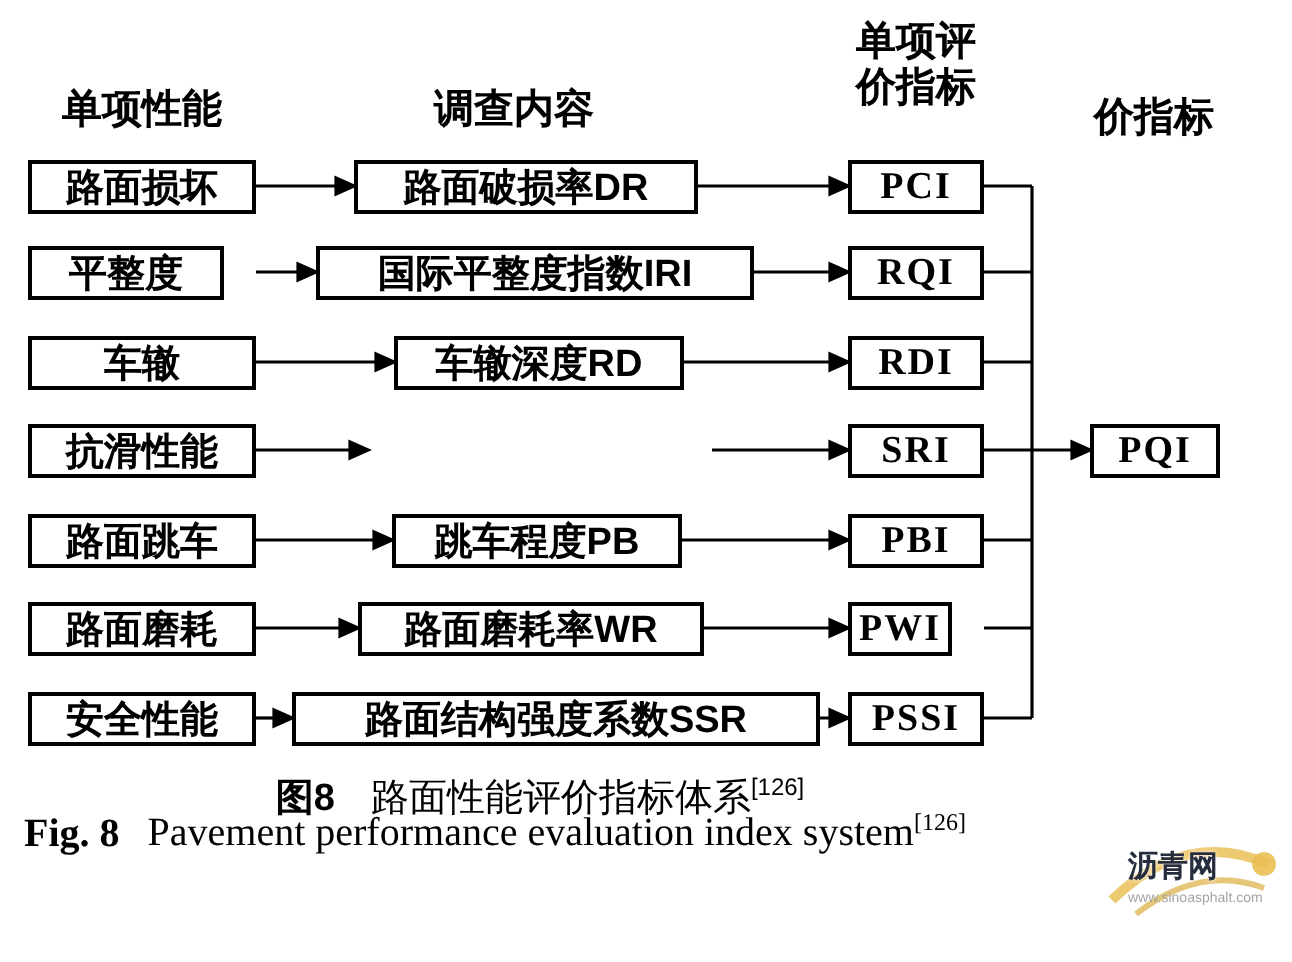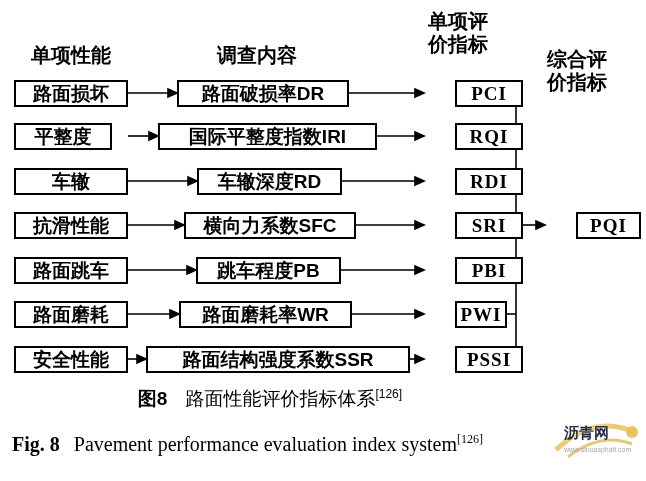--- a/index.html
+++ b/index.html
@@ -2,27 +2,27 @@
 <html><head>
 <meta charset="utf-8">
 <style>
   html,body{margin:0;padding:0;background:#fff;}
   .canvas{position:relative;width:646px;height:481px;background:#fff;overflow:hidden;
           font-family:"Liberation Sans",sans-serif;color:#000;}
   .connectors{position:absolute;left:0;top:0;pointer-events:none;}
   .box{position:absolute;height:27px;border:2px solid #000;background:#fff;box-sizing:border-box;
        display:flex;align-items:center;justify-content:center;white-space:nowrap;text-align:center;}
   .cn{font-weight:bold;font-size:19px;font-family:"Liberation Sans",sans-serif;}
-  .en{font-weight:bold;font-size:19px;font-family:"Liberation Serif",serif;letter-spacing:1px;margin-left:31px;}
+  .en{font-weight:bold;font-size:19px;font-family:"Liberation Serif",serif;letter-spacing:1px;}
   .hdr{position:absolute;font-weight:bold;font-size:20px;text-align:center;line-height:23px;
        font-family:"Liberation Sans",sans-serif;}
   .caption-cn{position:absolute;left:0;top:386px;width:540px;text-align:center;font-size:19px;
               font-family:"Liberation Sans",sans-serif;}
   .caption-cn .cap-label{font-weight:bold;margin-right:18px;}
-  .caption-en{position:absolute;left:12px;top:432px;width:620px;font-size:20px;
+  .caption-en{position:absolute;left:12px;top:404px;width:620px;font-size:20px;
               font-family:"Liberation Serif",serif;}
   .caption-en .cap-label{font-weight:bold;margin-right:14px;}
   sup{font-size:12px;}
   .watermark{position:absolute;left:538px;top:410px;width:106px;height:66px;opacity:0.9;}
   .wm-text{position:absolute;left:26px;top:14px;font-size:15px;font-weight:bold;color:#0f172a;
            text-shadow:0 0 2px #fff;}
   .wm-url{position:absolute;left:26px;top:36px;font-size:7px;color:#999;}
 </style>
 </head>
 <body>
@@ -77,38 +77,36 @@
     </g>
   </svg>
 
   <div class="hdr" style="left:14px;top:44px;width:114px">单项性能</div>
   <div class="hdr" style="left:177px;top:44px;width:160px">调查内容</div>
   <div class="hdr" style="left:416px;top:10px;width:84px">
     <span style="display:block">单项评</span>
     <span style="display:block">价指标</span>
   </div>
   <div class="hdr" style="left:532px;top:48px;width:90px">
-    <span style="display:block">综合评</span>
     <span style="display:block">价指标</span>
   </div>
 
   <div class="box cn" style="left:14px;top:80px;width:114px">路面损坏</div>
   <div class="box cn" style="left:177px;top:80px;width:172px">路面破损率DR</div>
   <div class="box en" style="left:424px;top:80px;width:68px">PCI</div>
 
   <div class="box cn" style="left:14px;top:123px;width:98px">平整度</div>
   <div class="box cn" style="left:158px;top:123px;width:219px">国际平整度指数IRI</div>
   <div class="box en" style="left:424px;top:123px;width:68px">RQI</div>
 
   <div class="box cn" style="left:14px;top:168px;width:114px">车辙</div>
   <div class="box cn" style="left:197px;top:168px;width:145px">车辙深度RD</div>
   <div class="box en" style="left:424px;top:168px;width:68px">RDI</div>
 
   <div class="box cn" style="left:14px;top:212px;width:114px">抗滑性能</div>
-  <div class="box cn" style="left:184px;top:212px;width:172px">横向力系数SFC</div>
   <div class="box en" style="left:424px;top:212px;width:68px">SRI</div>
 
   <div class="box cn" style="left:196px;top:257px;width:145px">跳车程度PB</div>
   <div class="box cn" style="left:14px;top:257px;width:114px">路面跳车</div>
   <div class="box cn" style="left:14px;top:301px;width:114px">路面磨耗</div>
 
   <div class="box en" style="left:424px;top:257px;width:68px">PBI</div>
   <div class="box cn" style="left:179px;top:301px;width:173px">路面磨耗率WR</div>
   <div class="box en" style="left:424px;top:301px;width:52px">PWI</div>
 

